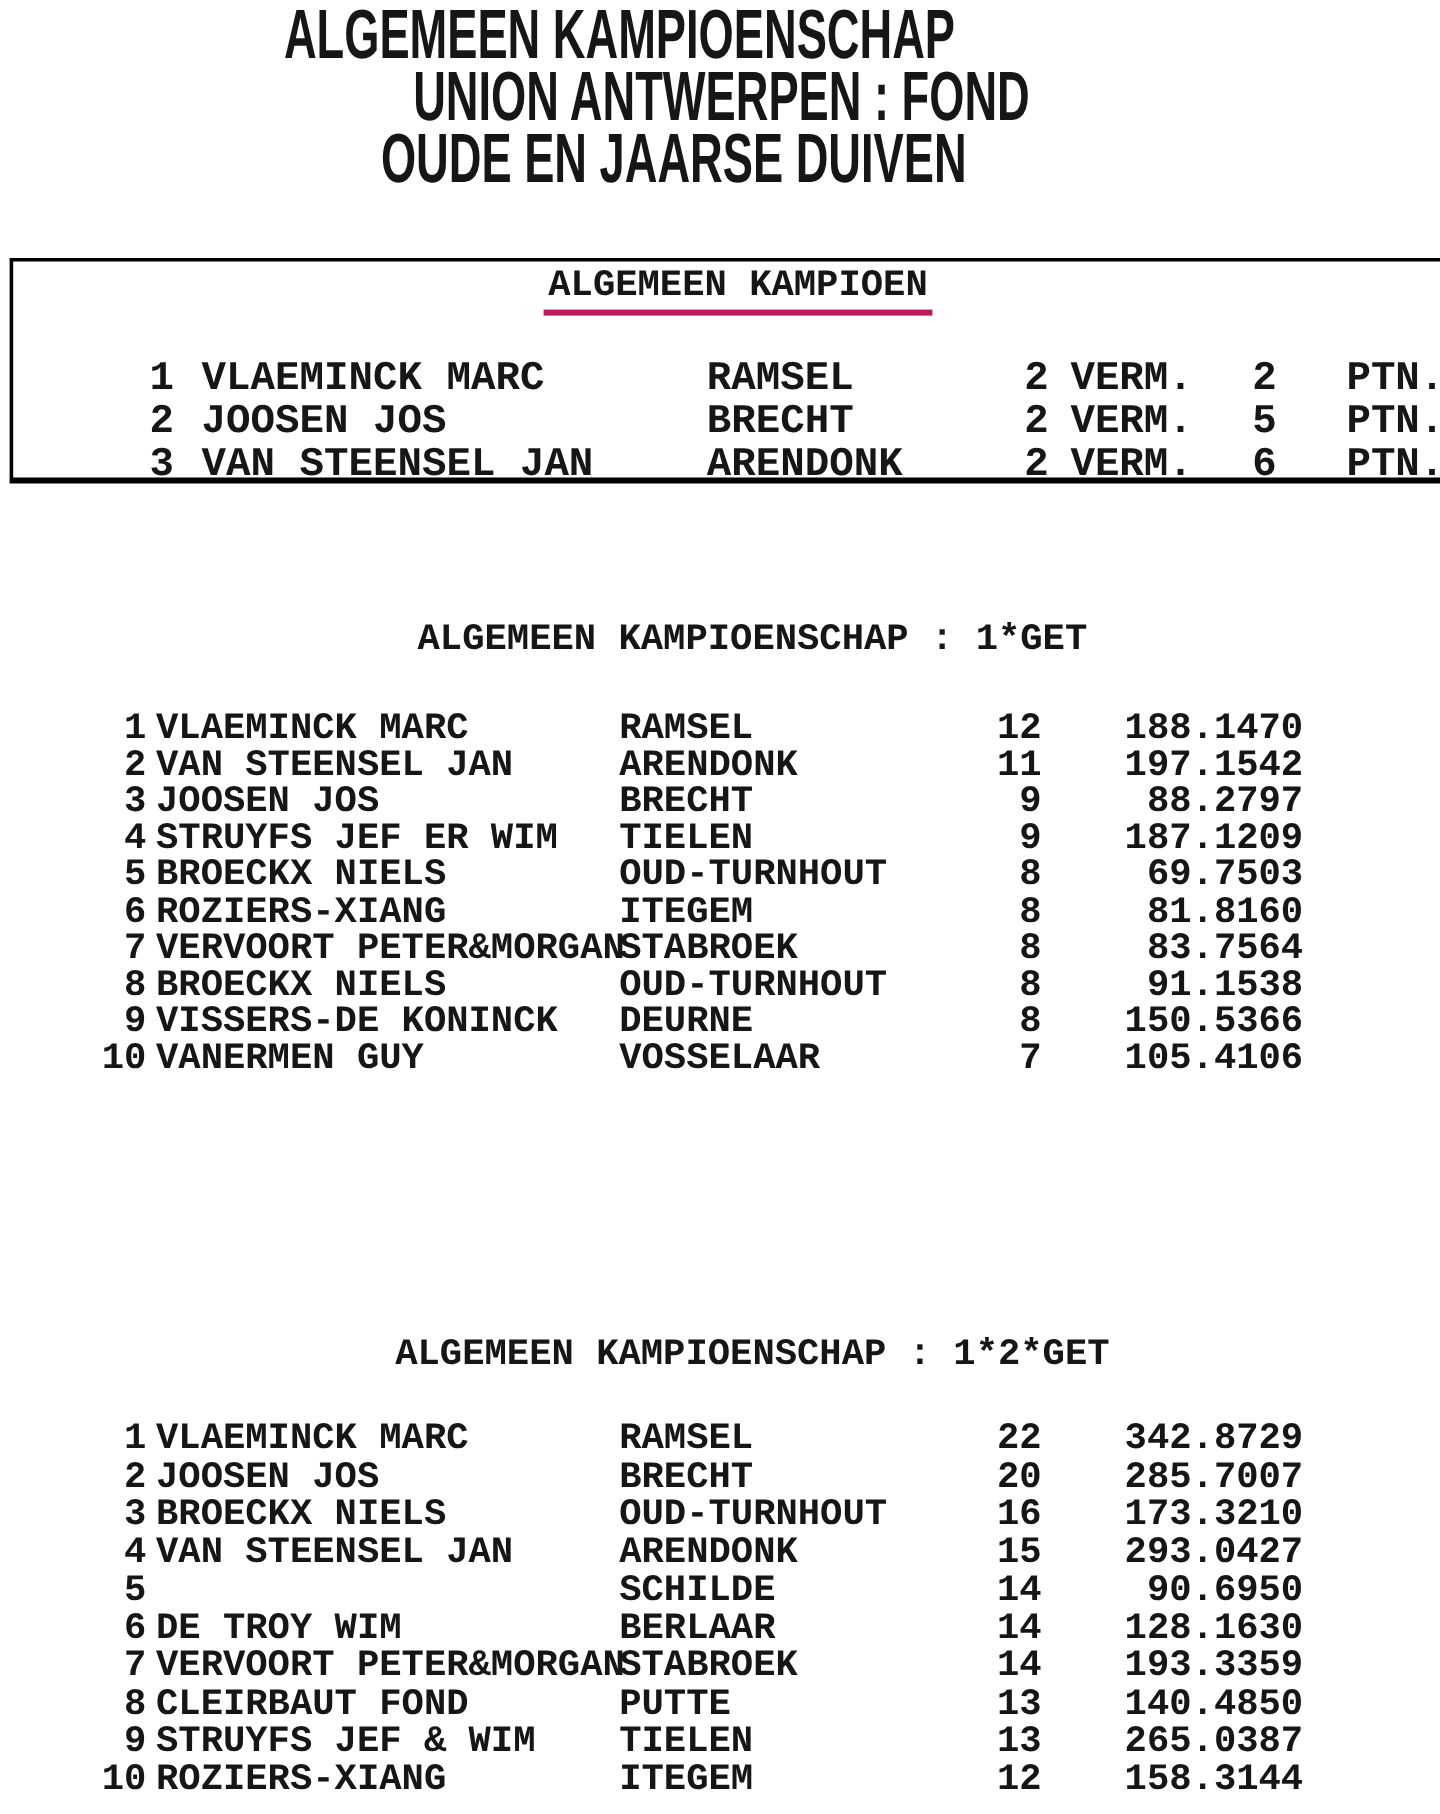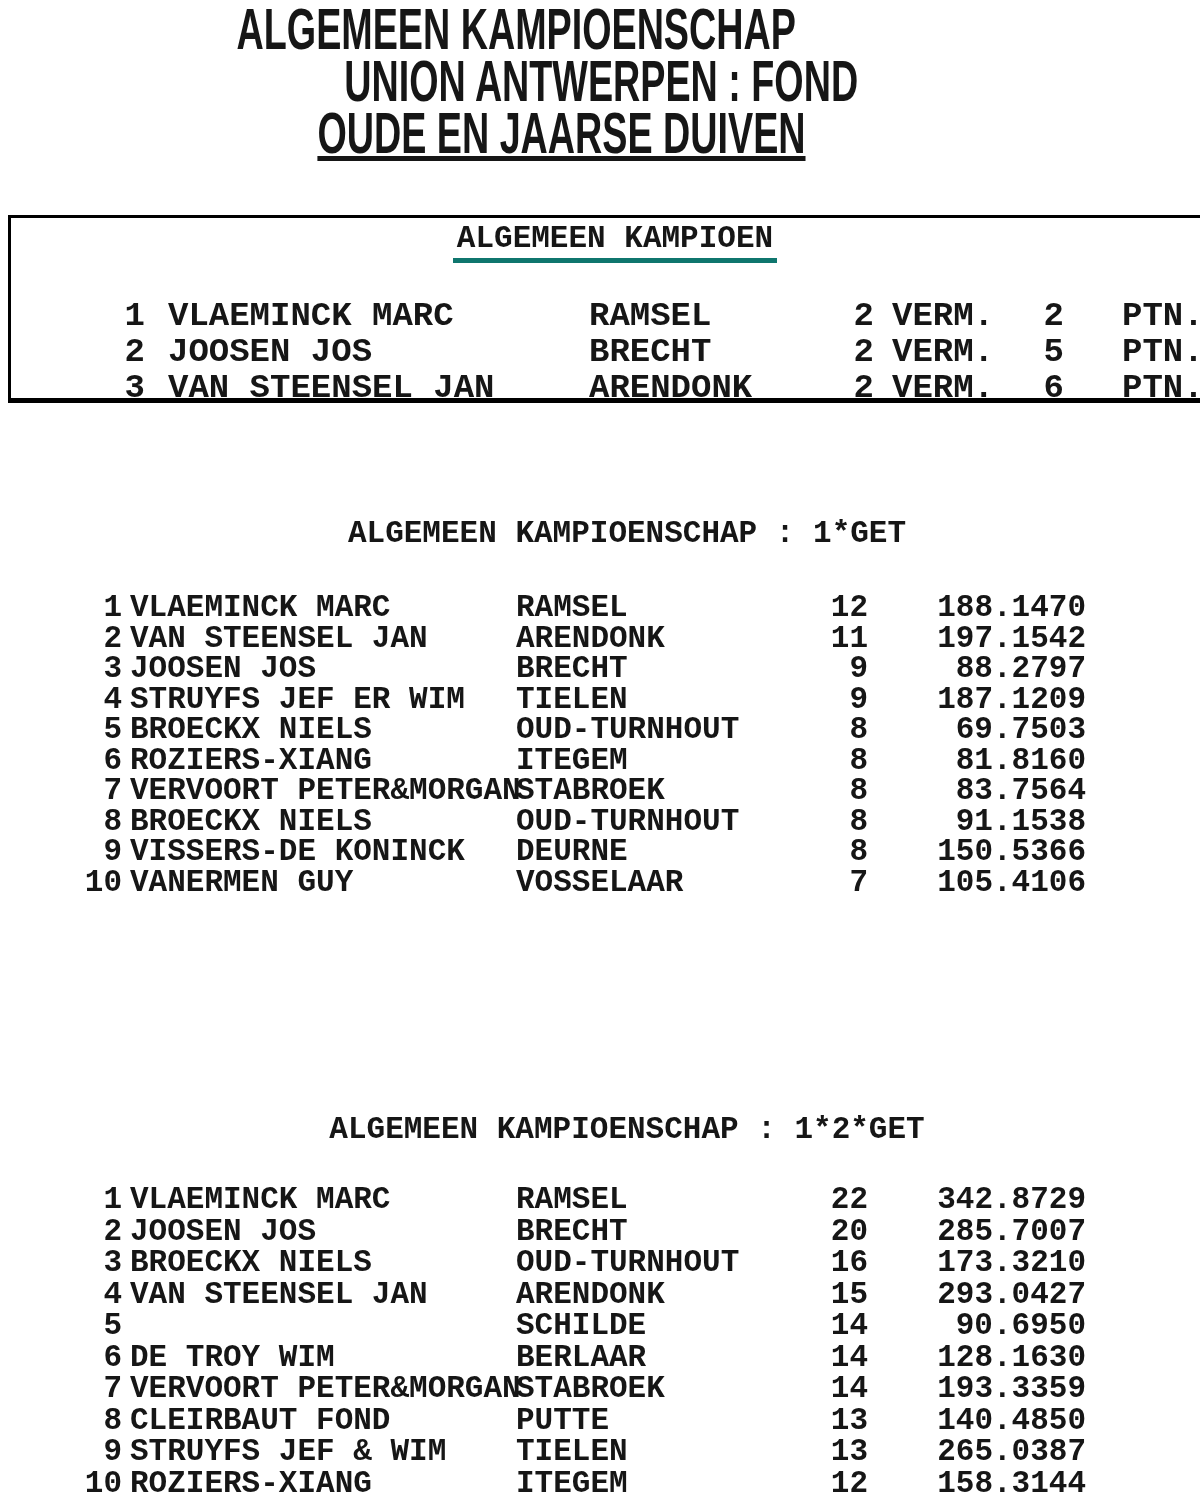--- a/index.html
+++ b/index.html
@@ -6,31 +6,31 @@
   body{width:1200px;height:1512px;overflow:hidden;}
   .page{position:relative;width:1140px;height:1512px;background:#ffffff;color:#1b1b1b;}
 
   
   .t-line{position:absolute;left:0;width:100%;display:flex;justify-content:center;
           font-family:"Liberation Sans", sans-serif;font-weight:bold;
           font-size:58px;line-height:58px;color:#161616;white-space:pre;}
   .t-line span{display:inline-block;transform:scaleX(0.65);transform-origin:center;position:relative;}
   .t-line.l1{top:0px;}   .t-line.l1 span{left:-54px;}
   .t-line.l2{top:52px;margin-left:29px;}  .t-line.l2 span{left:2px;}
-  .t-line.l3{top:104px;text-decoration:underline;} .t-line.l3 span{left:-9px;}
+  .t-line.l3{top:104px;} .t-line.l3 span{left:-9px;}
 
   
   .mono{font-family:"Liberation Mono","DejaVu Sans Mono",monospace;font-weight:bold;color:#161616;}
 
   
   .champ-box{position:absolute;left:8px;top:215px;width:1240px;height:180px;
              border:3px solid #000;border-bottom-width:5px;background:transparent;}
   .box-header{position:absolute;top:222px;left:0;width:1230px;text-align:center;
               font-size:31px;line-height:34px;}
-  .box-header span{border-bottom:5px solid #0f766e;padding:0 4px 2px 4px;white-space:pre;}
+  .box-header span{border-bottom:5px solid #be185d;padding:0 4px 2px 4px;white-space:pre;}
 
   .b-row{position:absolute;left:0;width:1200px;height:36px;font-size:34px;line-height:36px;}
   .b-row .cell{position:absolute;top:0;white-space:pre;}
   .b-rank  {left:90px;width:55px;text-align:right;}
   .b-name  {left:168px;}
   .b-place {left:589px;}
   .b-vcount{left:836px;width:38px;text-align:right;}
   .b-vlabel{left:892px;}
   .b-pcount{left:1026px;width:38px;text-align:right;}
   .b-plabel{left:1078px;margin-left:44px;}

